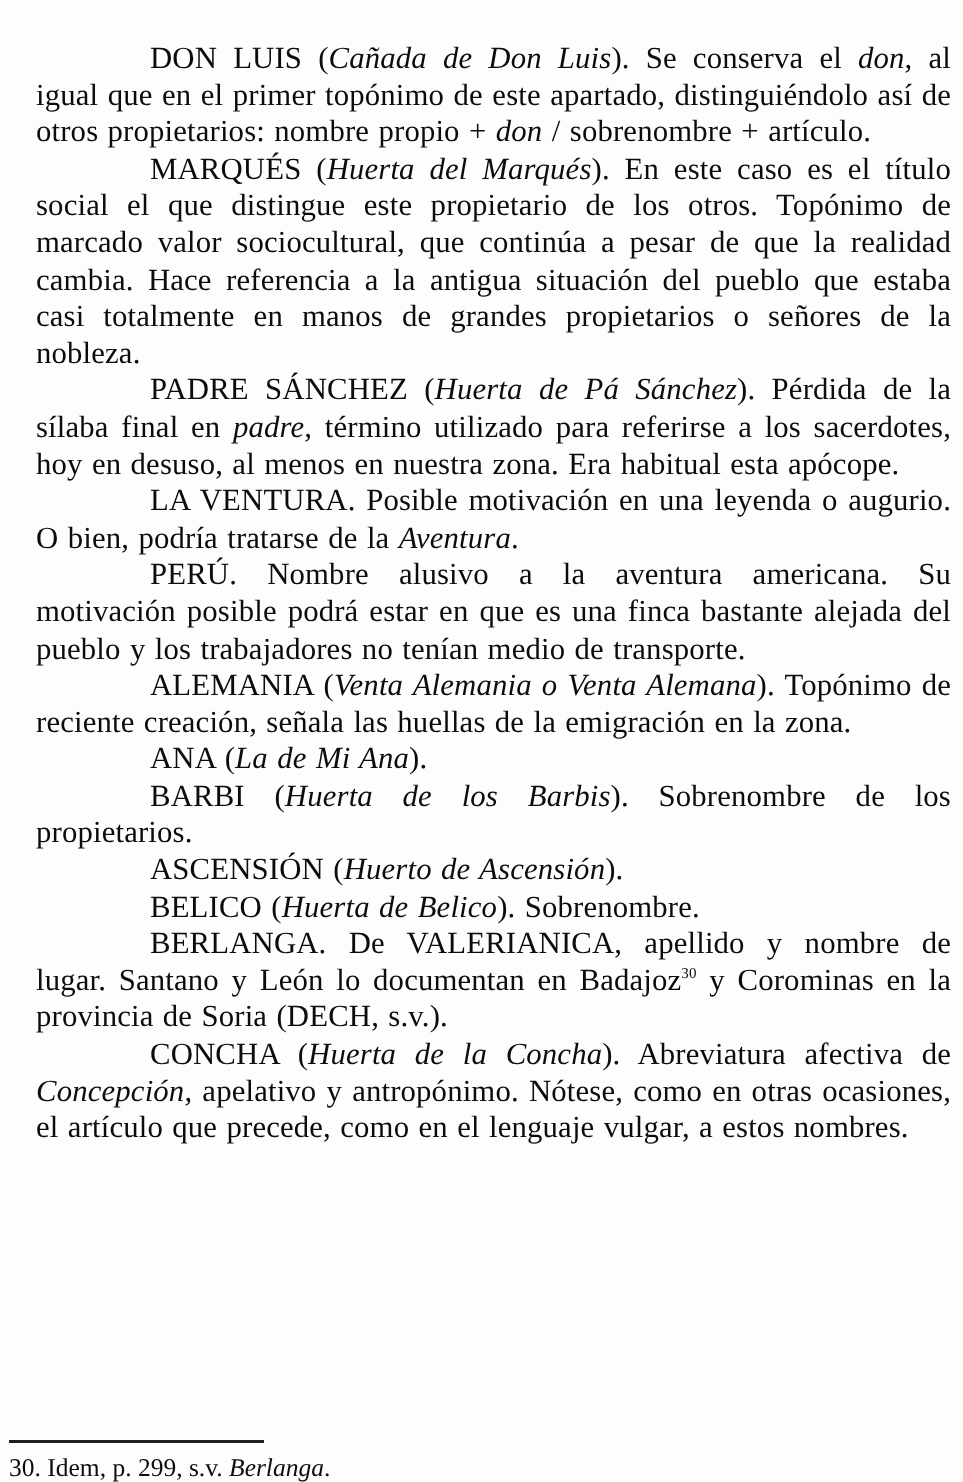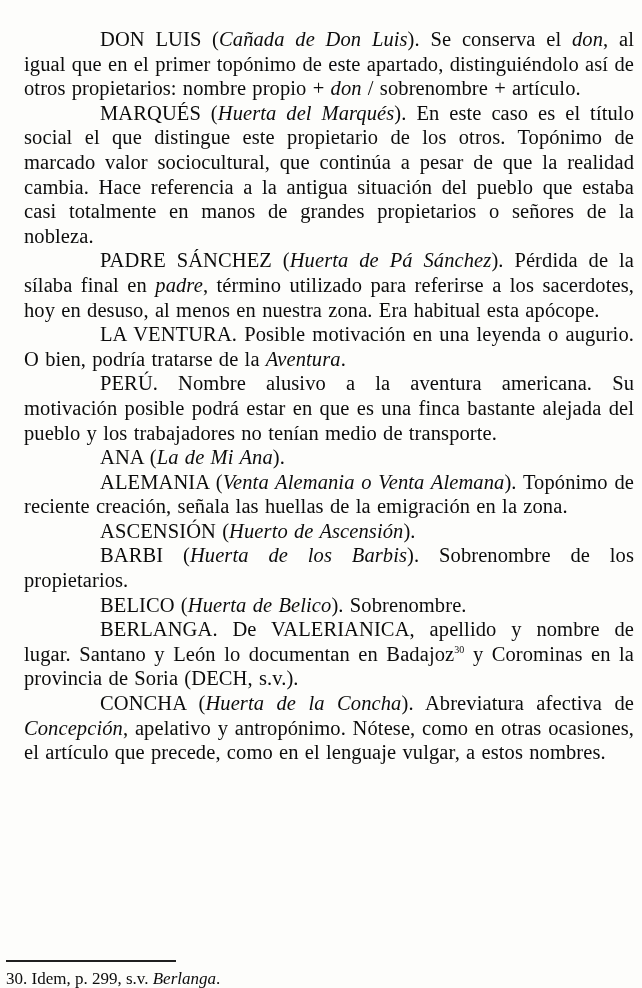--- a/index.html
+++ b/index.html
@@ -68,24 +68,24 @@
 </head>
 <body>
 
 <div class="page">
   <div class="body-text">
       <p class="para indent"><span>DON LUIS (</span><span class="it">Cañada de Don Luis</span><span>). Se conserva el </span><span class="it">don</span><span>, al igual que en el primer topónimo de este apartado, distinguiéndolo así de otros propietarios: nombre propio + </span><span class="it">don</span><span> / sobrenombre + artículo.</span></p>
       <p class="para indent"><span>MARQUÉS (</span><span class="it">Huerta del Marqués</span><span>). En este caso es el título social el que distingue este propietario de los otros. Topónimo de marcado valor sociocultural, que continúa a pesar de que la realidad cambia. Hace referencia a la antigua situación del pueblo que estaba casi totalmente en manos de grandes propietarios o señores de la nobleza.</span></p>
       <p class="para indent"><span>PADRE SÁNCHEZ (</span><span class="it">Huerta de Pá Sánchez</span><span>). Pérdida de la sílaba final en </span><span class="it">padre</span><span>, término utilizado para referirse a los sacerdotes, hoy en desuso, al menos en nuestra zona. Era habitual esta apócope.</span></p>
       <p class="para indent"><span>LA VENTURA. Posible motivación en una leyenda o augurio. O bien, podría tratarse de la </span><span class="it">Aventura</span><span>.</span></p>
       <p class="para indent"><span>PERÚ. Nombre alusivo a la aventura americana. Su motivación posible podrá estar en que es una finca bastante alejada del pueblo y los trabajadores no tenían medio de transporte.</span></p>
+      <p class="para indent"><span>ALEMANIA (</span><span class="it">Venta Alemania o Venta Alemana</span><span>). Topónimo de reciente creación, señala las huellas de la emigración en la zona.</span></p>
       <p class="para indent"><span>ANA (</span><span class="it">La de Mi Ana</span><span>).</span></p>
-      <p class="para indent"><span>ALEMANIA (</span><span class="it">Venta Alemania o Venta Alemana</span><span>). Topónimo de reciente creación, señala las huellas de la emigración en la zona.</span></p>
+      <p class="para indent"><span>BARBI (</span><span class="it">Huerta de los Barbis</span><span>). Sobrenombre de los propietarios.</span></p>
       <p class="para indent"><span>ASCENSIÓN (</span><span class="it">Huerto de Ascensión</span><span>).</span></p>
-      <p class="para indent"><span>BARBI (</span><span class="it">Huerta de los Barbis</span><span>). Sobrenombre de los propietarios.</span></p>
       <p class="para indent"><span>BELICO (</span><span class="it">Huerta de Belico</span><span>). Sobrenombre.</span></p>
       <p class="para indent"><span>BERLANGA. De VALERIANICA, apellido y nombre de lugar. Santano y León lo documentan en Badajoz</span><span class="sup">30</span><span> y Corominas en la provincia de Soria (DECH, s.v.).</span></p>
       <p class="para indent"><span>CONCHA (</span><span class="it">Huerta de la Concha</span><span>). Abreviatura afectiva de </span><span class="it">Concepción</span><span>, apelativo y antropónimo. Nótese, como en otras ocasiones, el artículo que precede, como en el lenguaje vulgar, a estos nombres.</span></p>
     </div>
   <div class="footnote">
     <div class="fn-rule"></div>
     <p class="fn-text"><span>30. Idem, p. 299, s.v. </span><span class="it">Berlanga</span><span>.</span></p>
   </div>
 </div>
 

